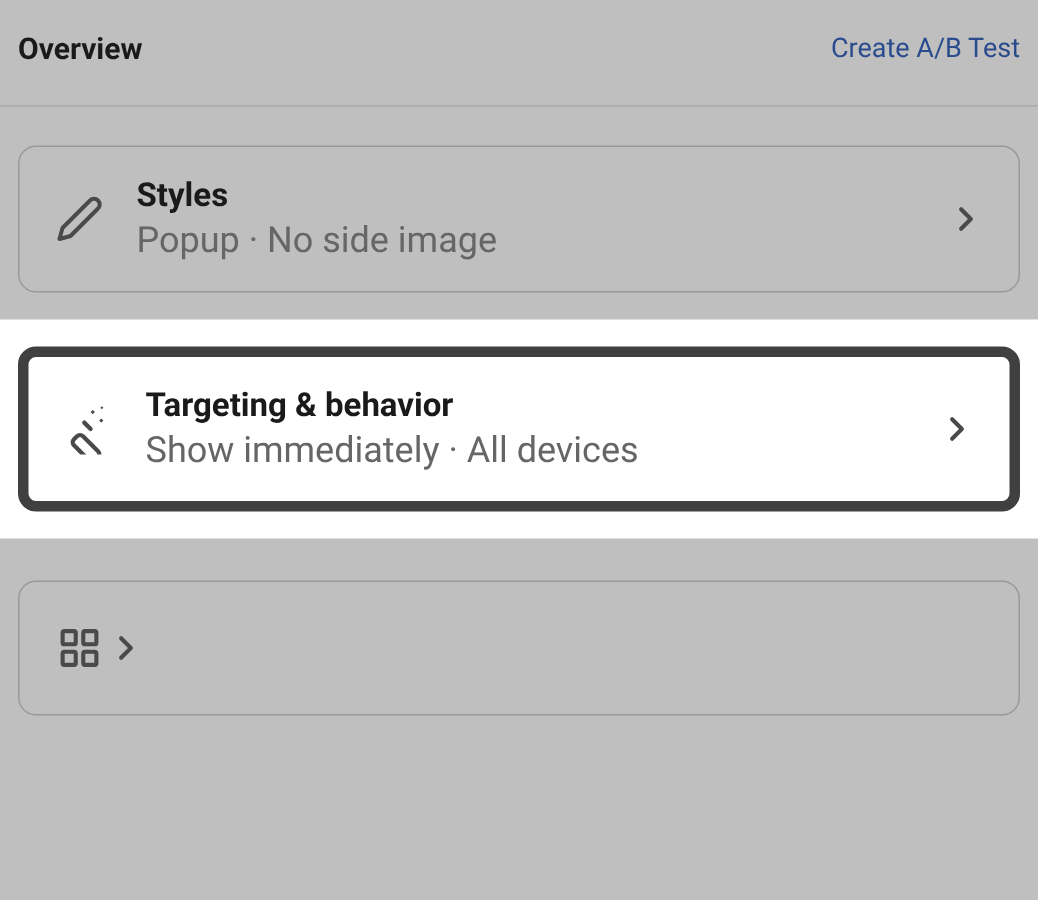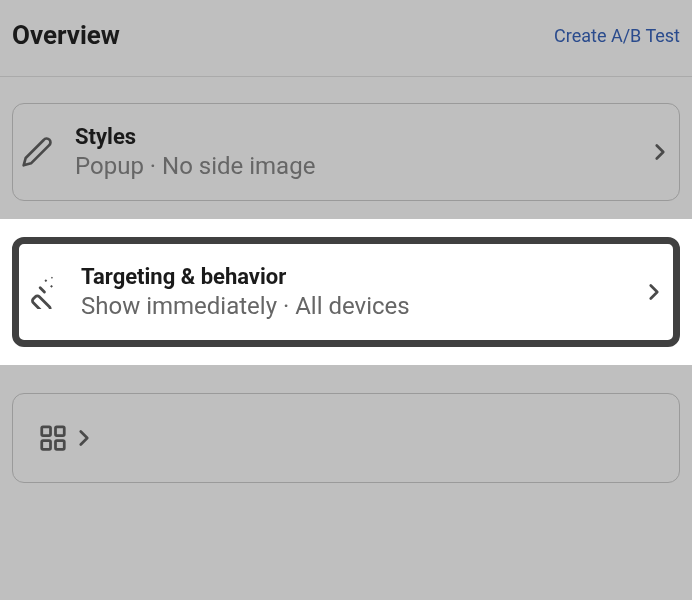--- a/index.html
+++ b/index.html
@@ -15,40 +15,40 @@
       overflow: hidden;
     }
     .header {
       display: flex;
       justify-content: space-between;
       align-items: center;
       padding: 20px 12px 26px 12px;
       border-bottom: 1px solid #aaa;
     }
     .header-title {
-      font-size: 26px;
+      font-size: 20px;
       font-weight: 700;
       color: #1a1a1a;
     }
     .header-link {
       font-size: 18px;
       color: #2a4b8d;
       cursor: pointer;
       margin-left: 43px;
     }
     .content {
       padding: 26px 12px 12px 12px;
     }
     .card {
       display: flex;
       align-items: center;
       background: #bfbfbf;
       border: 1px solid #9a9a9a;
       border-radius: 12px;
-      padding: 20px 6px;
+      padding: 20px 22px;
       margin-bottom: 0;
       cursor: pointer;
     }
     .highlight-wrapper {
       background: #ffffff;
       margin: 18px -12px;
       padding: 18px 12px;
     }
     .card.active {
       background: #ffffff;

